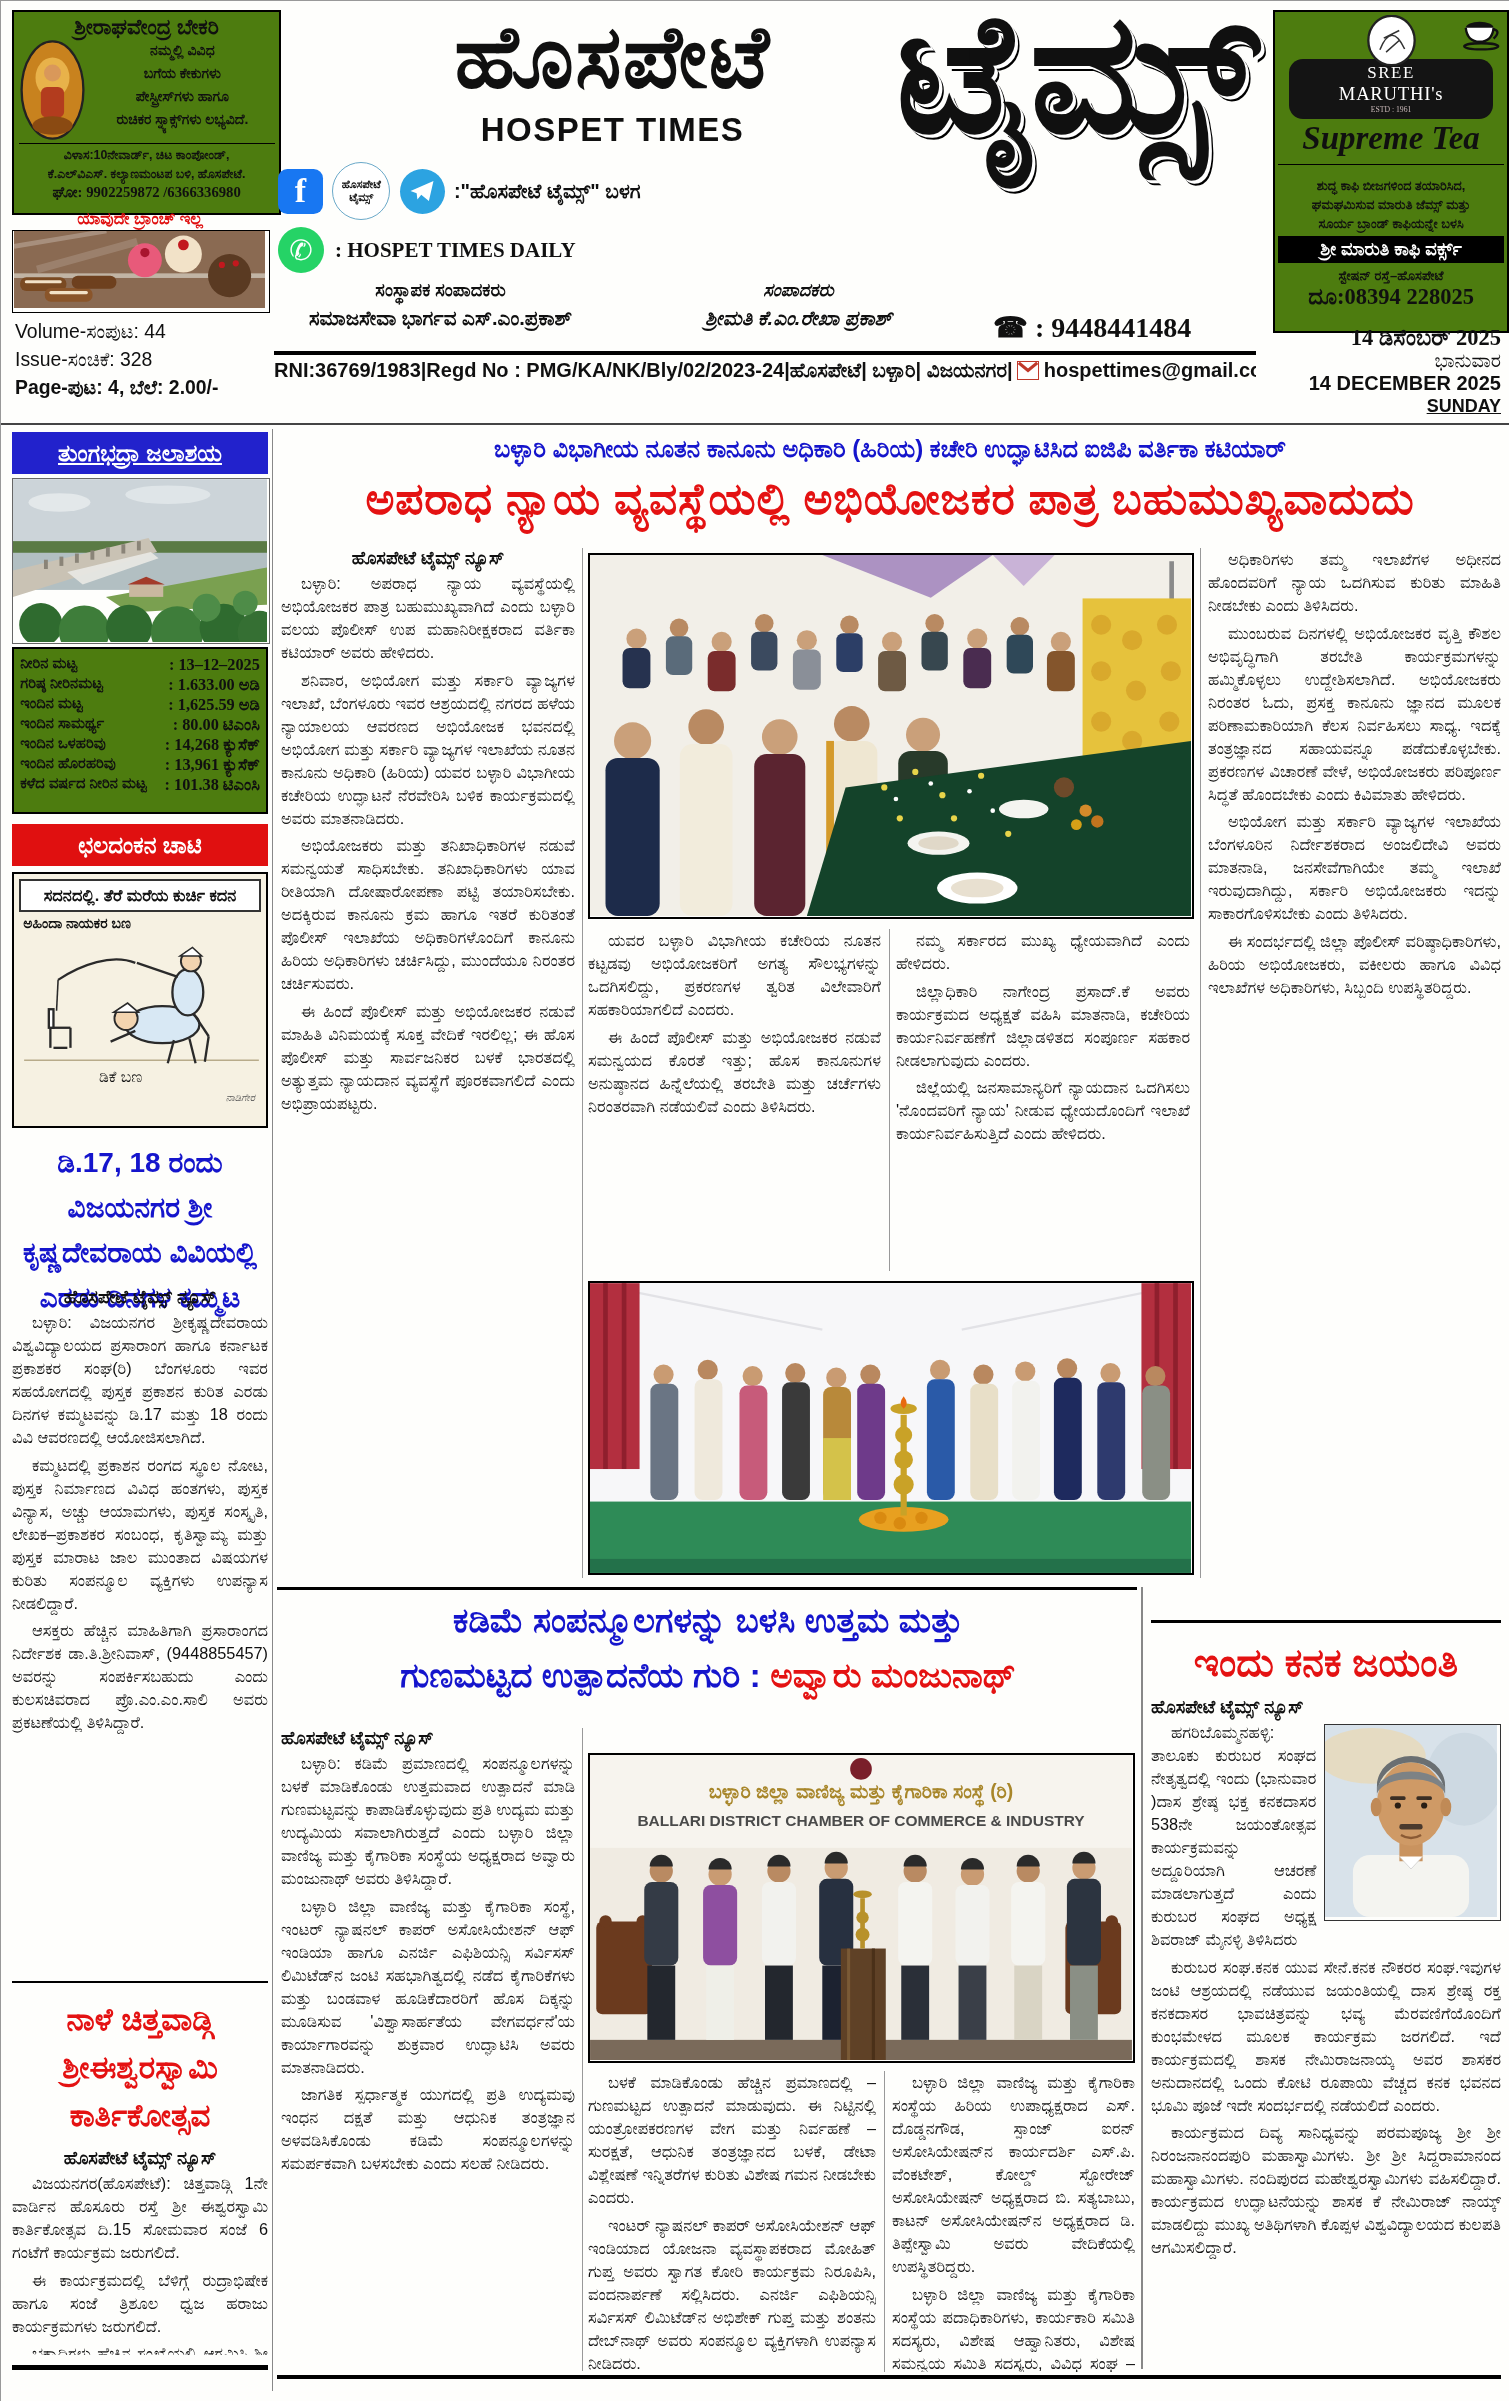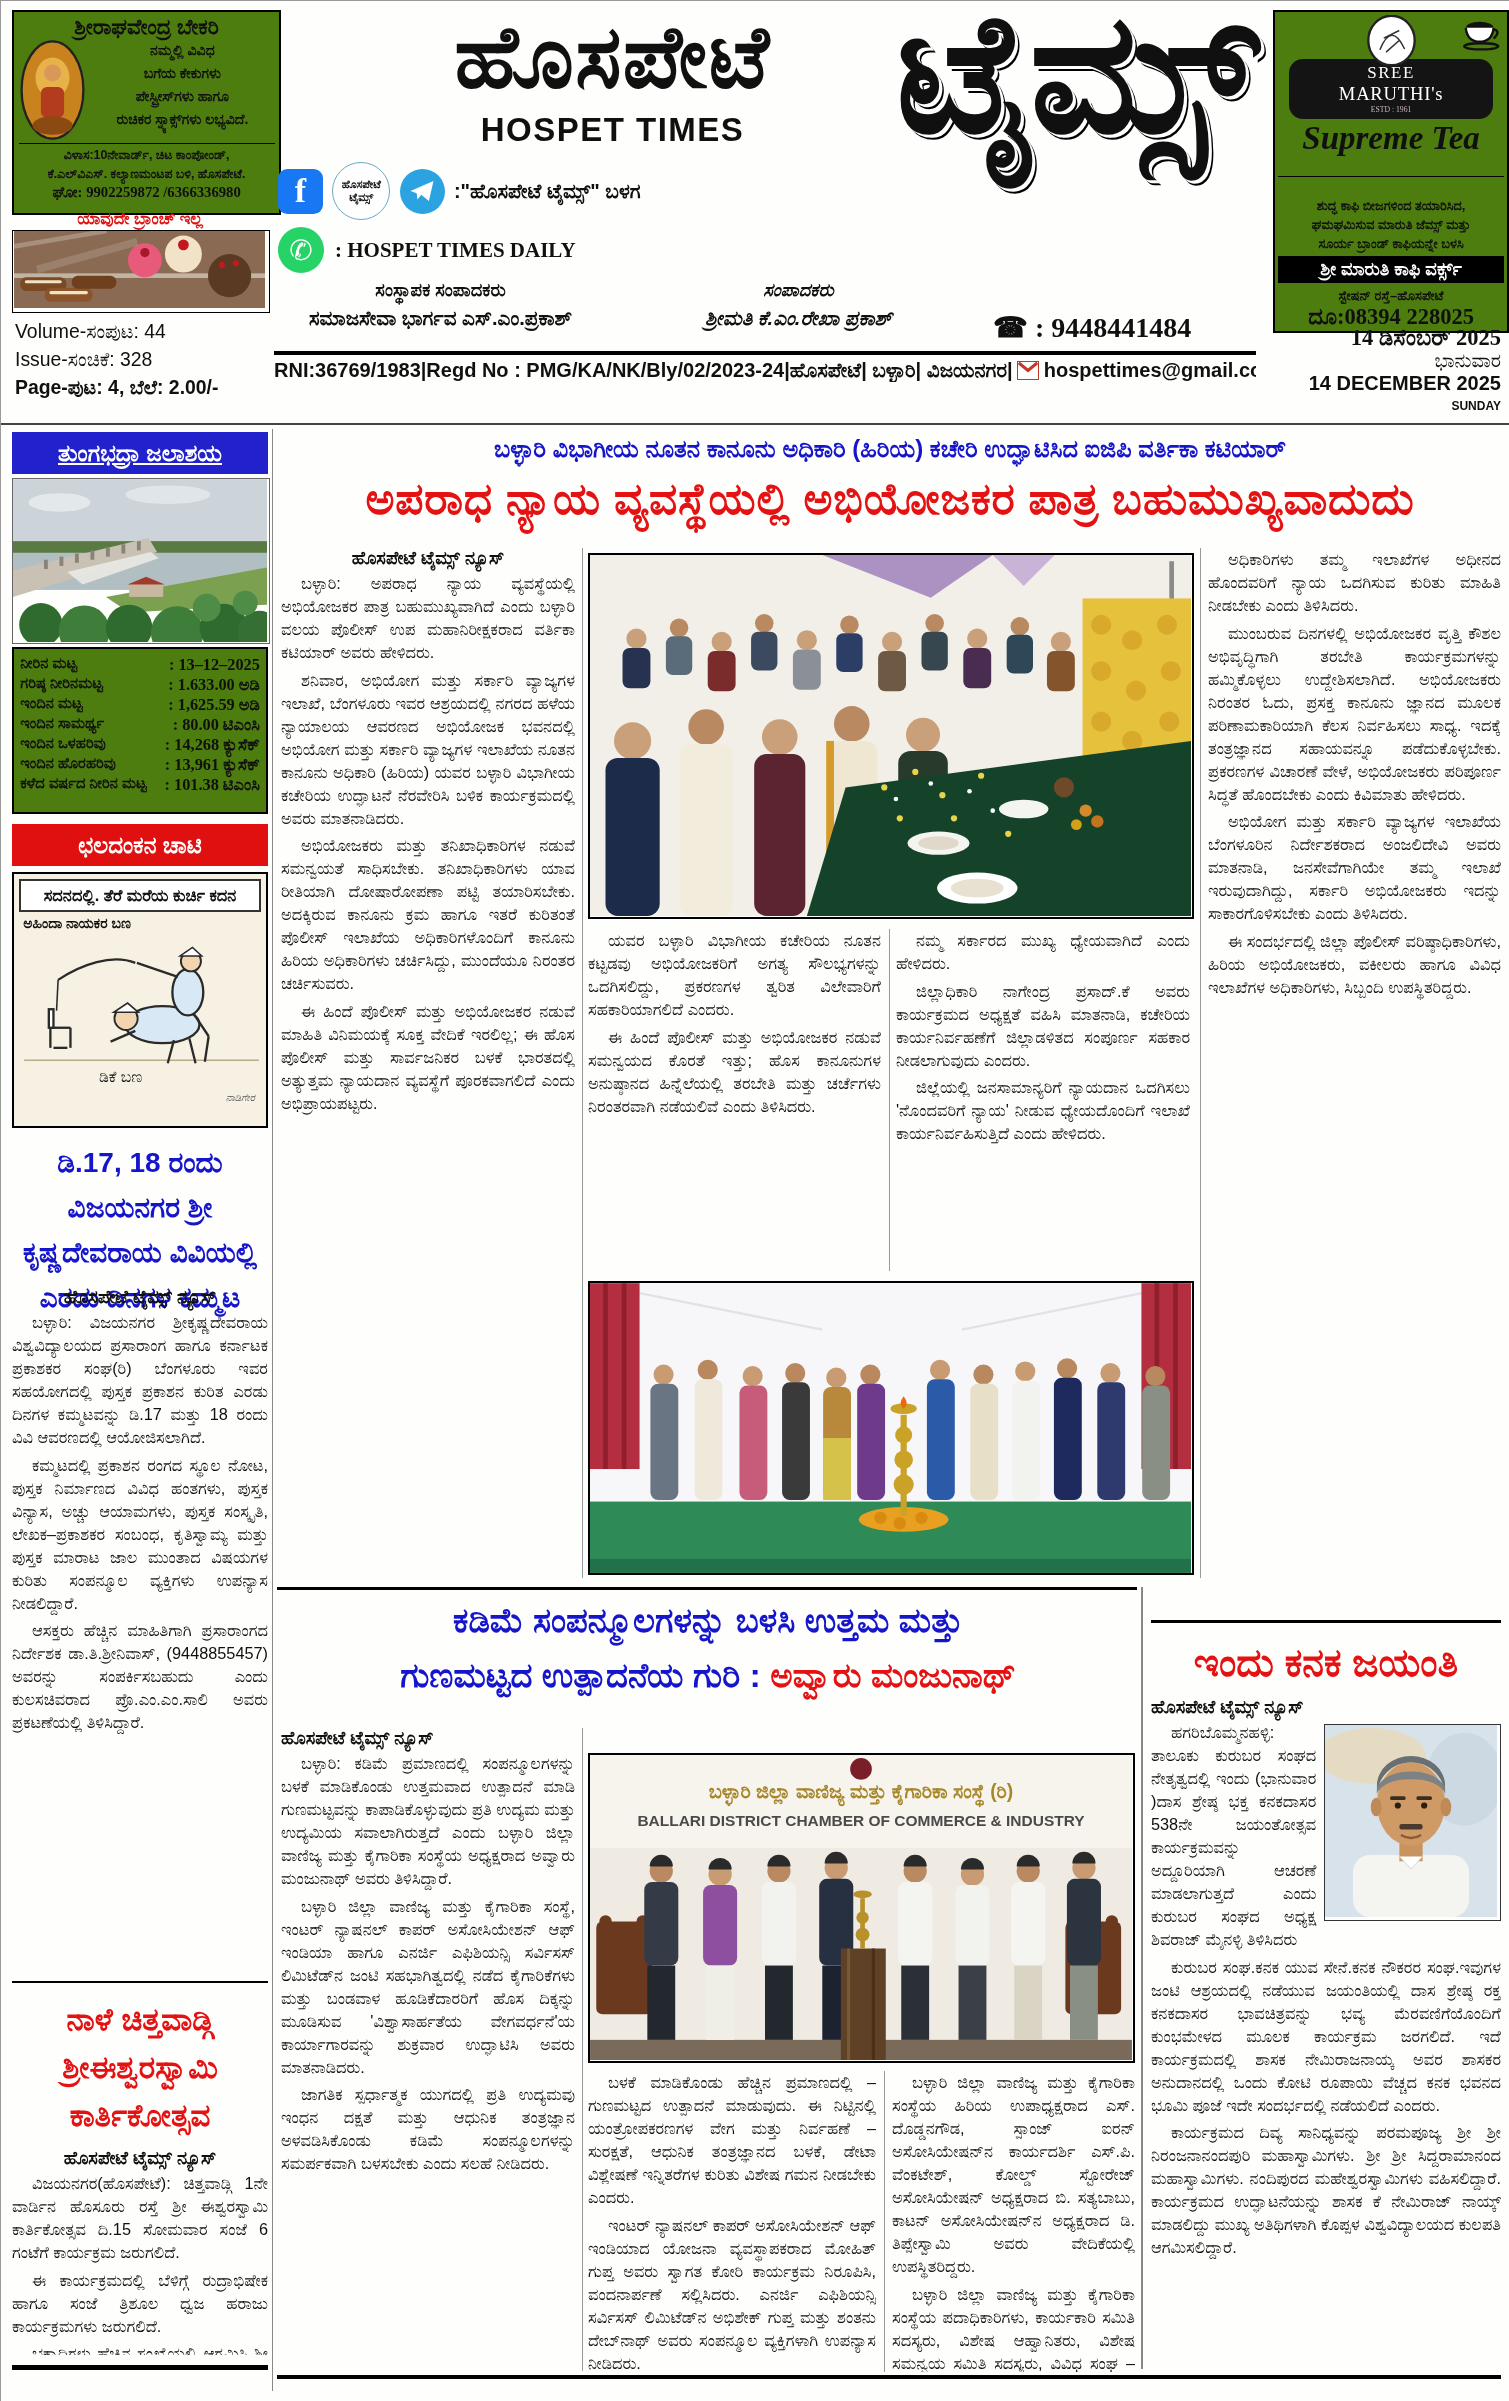--- a/index.html
+++ b/index.html
@@ -150,36 +150,36 @@
       <svg width="85" height="51" viewBox="0 0 110 66" style="margin:0 auto;">
         <ellipse cx="55" cy="33" rx="30" ry="32" fill="#fff" stroke="#222" stroke-width="3"></ellipse>
         <path d="M40 45 Q55 8 72 44 M45 30 L65 20 M48 48 L66 32" stroke="#333" stroke-width="2" fill="none"></path>
       </svg>
       <div style="background:#141414;color:#fff;border-radius:14px;margin:-7.7px 11px 0 11px;padding:4.6px 3.1px;font-family:'Liberation Serif',serif;">
         <div style="font-size:17px;letter-spacing:1.5px;">SREE</div>
         <div style="font-size:18.6px;letter-spacing:0.8px;">MARUTHI's</div>
         <div style="font-size:7.7px;color:#cbb;">ESTD : 1961</div>
       </div>
       <div style="font-family:'Liberation Serif',serif;font-style:italic;font-weight:bold;font-size:33px;margin-top:1.5px;">Supreme Tea</div>
-      <div style="border-top:1.5px solid #000;margin-top:19px;padding-top:20px;font-weight:bold;font-size:12.8px;line-height:18.6px;text-align:center;">
+      <div style="border-top:1.5px solid #000;margin-top:7px;padding-top:12px;font-weight:bold;font-size:12.8px;line-height:18.6px;text-align:center;">
         <div>ಶುದ್ಧ ಕಾಫಿ ಬೀಜಗಳಿಂದ ತಯಾರಿಸಿದ,</div>
         <div>ಘಮಘಮಿಸುವ ಮಾರುತಿ ಜೆಮ್ಸ್ ಮತ್ತು</div>
         <div>ಸೂರ್ಯ ಬ್ರಾಂಡ್ ಕಾಫಿಯನ್ನೇ ಬಳಸಿ</div>
       </div>
       <div style="background:#000;color:#fff;font-weight:bold;font-size:18px;padding:3.1px 0;margin-top:3.1px;">ಶ್ರೀ ಮಾರುತಿ ಕಾಫಿ ವರ್ಕ್ಸ್</div>
       <div style="font-weight:bold;font-size:13px;margin-top:4.6px;">ಸ್ಟೇಷನ್ ರಸ್ತೆ–ಹೊಸಪೇಟೆ</div>
       <div style="font-weight:bold;font-size:22.5px;font-family:'Liberation Serif',serif;">ದೂ:08394 228025</div>
     </div>
   </div>
 
   <div class="abs" style="left:1263px;top:325px;width:237px;text-align:right;line-height:23px;">
     <div style="font-weight:bold;font-size:22.5px;font-family:'Liberation Serif',serif;">14 ಡಿಸೆಂಬರ್ 2025</div>
     <div style="font-size:19.4px;">ಭಾನುವಾರ</div>
     <div style="font-weight:bold;font-size:20px;">14 DECEMBER 2025</div>
-    <div style="font-weight:bold;font-size:12px;">SUNDAY</div>
+    <div style="font-weight:bold;font-size:18px;text-decoration:underline;">SUNDAY</div>
   </div>
 
   <div class="hline" style="left:0px;top:422px;width:1510px;height:1.5px;background:#444;"></div>
 
   <div class="vline" style="left:271px;top:428px;height:1962px;background:#888;width:0.8px;"></div>
 
   <div class="abs panel-title" style="left:11px;top:431px;width:256px;height:42px;">
     <span>ತುಂಗಭದ್ರಾ ಜಲಾಶಯ</span>
   </div>
   <div class="abs" style="left:11px;top:477px;width:256px;height:164px;border:0.8px solid #666;">

